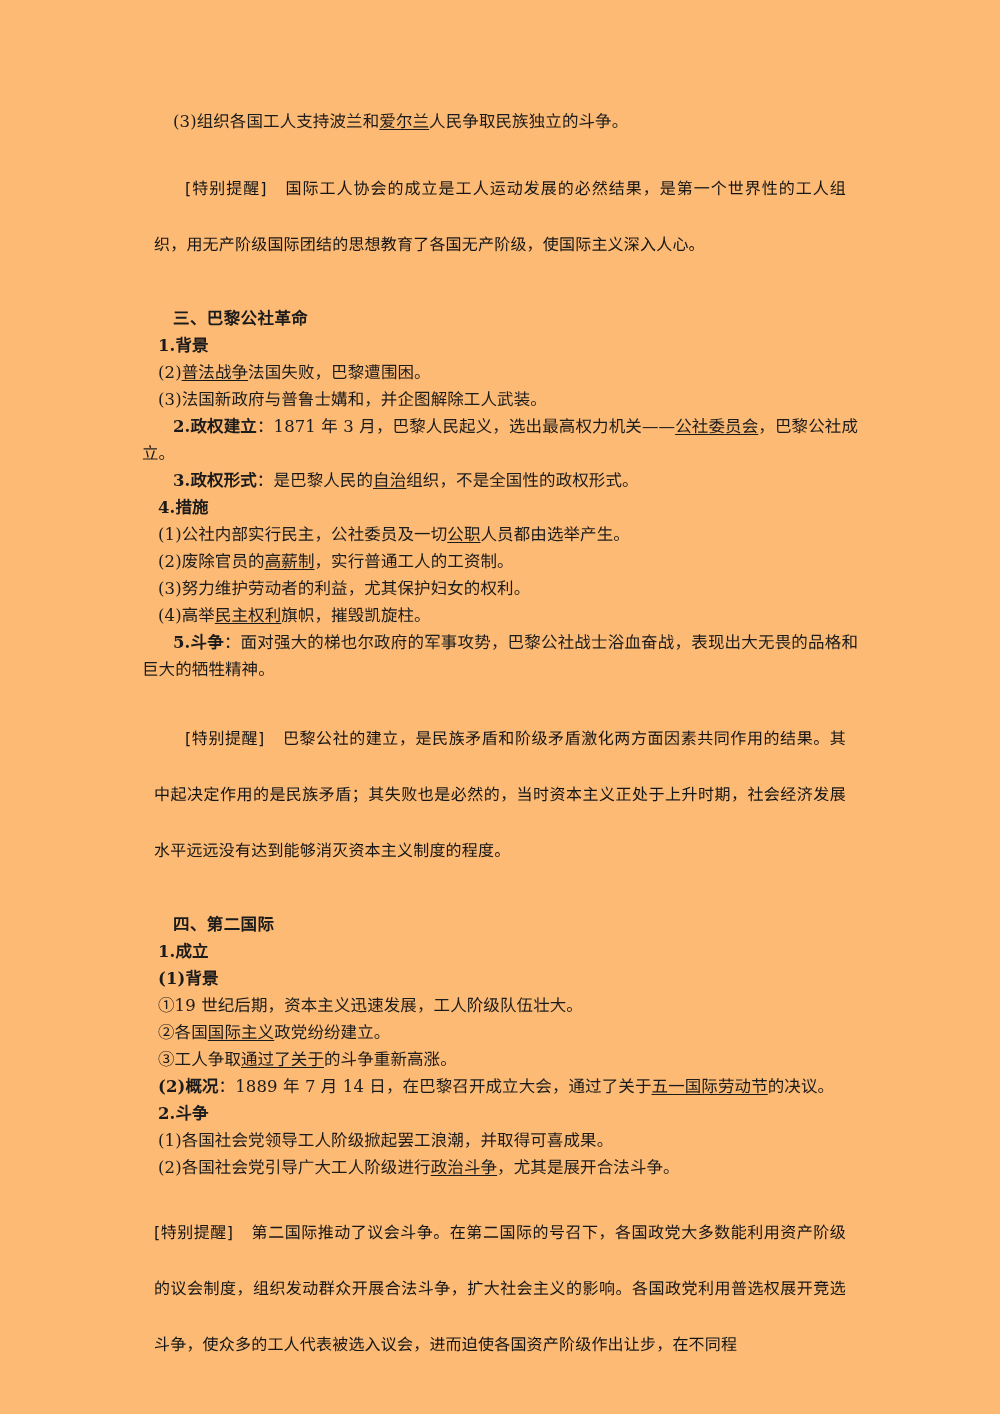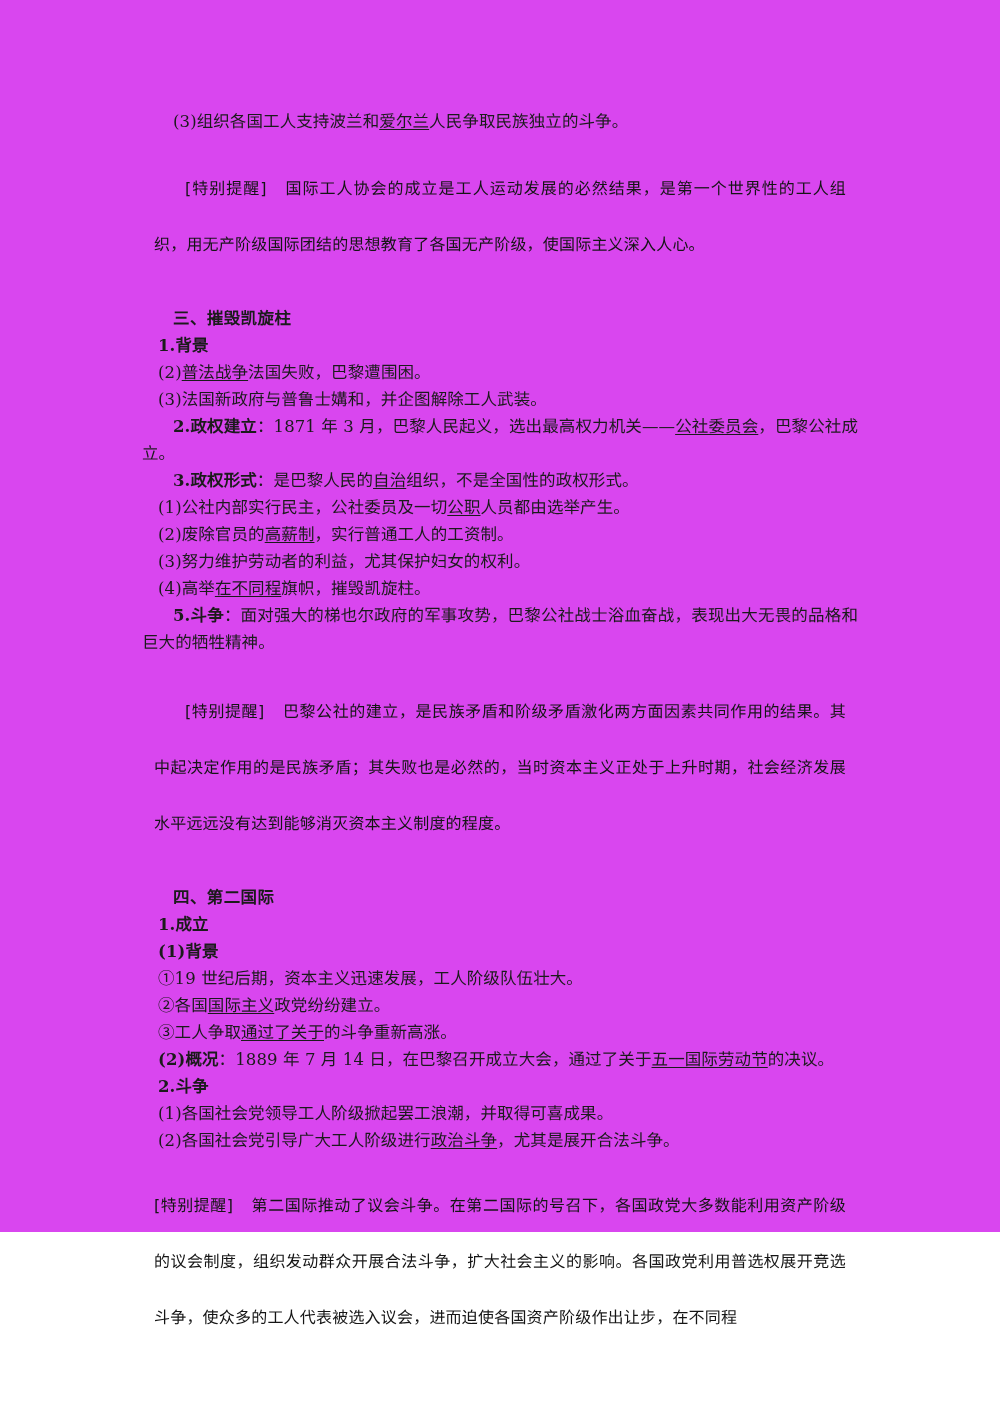--- a/index.html
+++ b/index.html
@@ -11,24 +11,24 @@
   body {
     width: 1000px;
     height: 1414px;
     font-family: "DejaVu Serif", "Liberation Serif", serif;
     color: #1a1a1a;
     -webkit-font-smoothing: antialiased;
   }
   .page {
     position: relative;
     width: 1000px;
-    height: 1232px;
+    height: 1414px;
     box-sizing: border-box;
     padding: 108px 142px 0 142px;
-    background: #d946ef;
+    background: #fdba74;
   }
   .content {
     width: 716px;
   }
 
   
   .body-line {
     font-family: "DejaVu Serif", "Liberation Serif", serif;
     font-size: 16.5px;
     line-height: 27px;
@@ -95,30 +95,31 @@
   <div class="content">
 
     <p class="body-line indent"><span>(3)组织各国工人支持波兰和</span><span class="ul">爱尔兰</span><span>人民争取民族独立的斗争。</span></p>
 
     <div class="sp-14"></div>
 
     <p class="tip-block first-indent"><span class="tip-tag">[特别提醒]</span><span class="tip-gap"></span><span>国际工人协会的成立是工人运动发展的必然结果，是第一个世界性的工人组织，用无产阶级国际团结的思想教育了各国无产阶级，使国际主义深入人心。</span></p>
 
     <div class="sp-20"></div>
 
-    <p class="body-line heading">三、摧毁凯旋柱</p>
+    <p class="body-line heading">三、巴黎公社革命</p>
     <p class="body-line sub-heading">1.背景</p>
     <p class="body-line indent-half"><span>(2)</span><span class="ul">普法战争</span><span>法国失败，巴黎遭围困。</span></p>
     <p class="body-line indent-half">(3)法国新政府与普鲁士媾和，并企图解除工人武装。</p>
     <p class="body-line indent"><span class="lead-bold">2.政权建立</span><span>：1871 年 3 月，巴黎人民起义，选出最高权力机关——</span><span class="ul">公社委员会</span><span>，巴黎公社成立。</span></p>
     <p class="body-line indent"><span class="lead-bold">3.政权形式</span><span>：是巴黎人民的</span><span class="ul">自治</span><span>组织，不是全国性的政权形式。</span></p>
+    <p class="body-line sub-heading">4.措施</p>
     <p class="body-line indent-half"><span>(1)公社内部实行民主，公社委员及一切</span><span class="ul">公职</span><span>人员都由选举产生。</span></p>
     <p class="body-line indent-half"><span>(2)废除官员的</span><span class="ul">高薪制</span><span>，实行普通工人的工资制。</span></p>
     <p class="body-line indent-half">(3)努力维护劳动者的利益，尤其保护妇女的权利。</p>
-    <p class="body-line indent-half"><span>(4)高举</span><span class="ul">在不同程</span><span>旗帜，摧毁凯旋柱。</span></p>
+    <p class="body-line indent-half"><span>(4)高举</span><span class="ul">民主权利</span><span>旗帜，摧毁凯旋柱。</span></p>
     <p class="body-line indent"><span class="lead-bold">5.斗争</span><span>：面对强大的梯也尔政府的军事攻势，巴黎公社战士浴血奋战，表现出大无畏的品格和巨大的牺牲精神。</span></p>
 
     <div class="sp-16"></div>
 
     <p class="tip-block first-indent"><span class="tip-tag">[特别提醒]</span><span class="tip-gap"></span><span>巴黎公社的建立，是民族矛盾和阶级矛盾激化两方面因素共同作用的结果。其中起决定作用的是民族矛盾；其失败也是必然的，当时资本主义正处于上升时期，社会经济发展水平远远没有达到能够消灭资本主义制度的程度。</span></p>
 
     <div class="sp-20"></div>
 
     <p class="body-line heading">四、第二国际</p>
     <p class="body-line sub-heading">1.成立</p>

